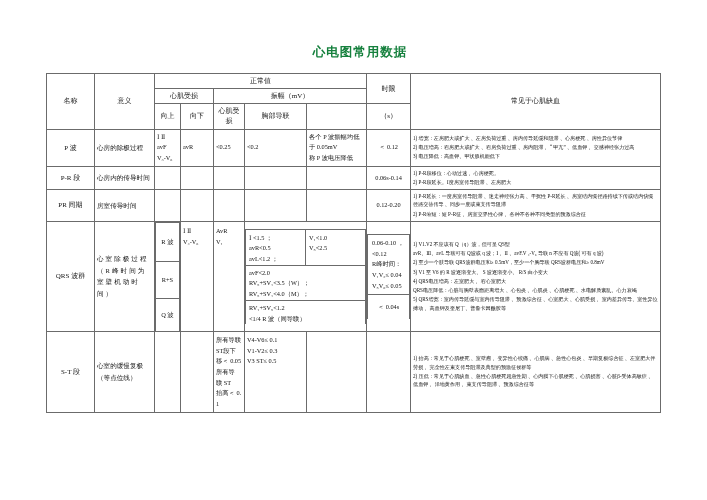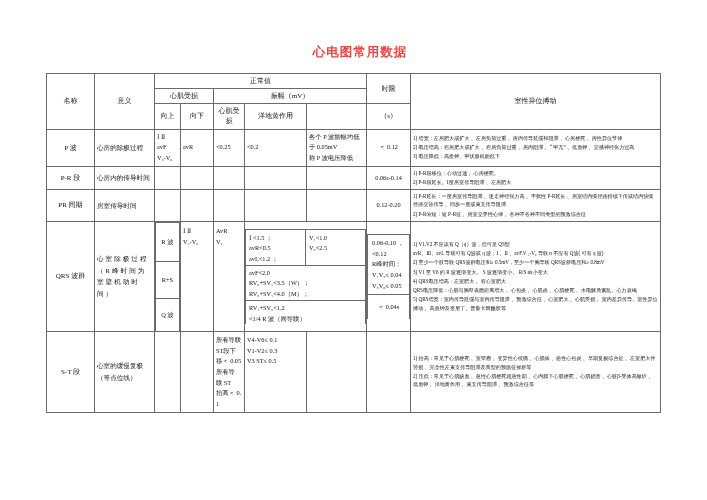--- a/index.html
+++ b/index.html
@@ -11,21 +11,21 @@
     overflow:hidden;
   }
   .page{position:relative;width:707px;height:500px;box-sizing:border-box;}
   .doc-title{
     text-align:center;
     font-size:12.5px;
     font-weight:bold;
     letter-spacing:1px;
     padding-top:44px;
     padding-bottom:12px;
-    color:#ef4444;
+    color:#15803d;
     margin-left:13px;
   }
   table.ecg{
     border-collapse:collapse;
     table-layout:fixed;
     width:614px;
     margin:0 auto;
     font-size:6.2px;
     line-height:1.45;
     color:#141414;
@@ -73,31 +73,31 @@
       <col style="width:44px">
       <col style="width:250px">
     </colgroup>
 
     <tbody>
         <tr>
       <td class="hdr" rowspan="3">名称</td>
       <td class="hdr" rowspan="3">意义</td>
       <td class="hdr" colspan="5">正常值</td>
       <td class="hdr" rowspan="2">时限</td>
-      <td class="hdr" rowspan="3">室性异位搏动</td>
+      <td class="hdr" rowspan="3">常见于心肌缺血</td>
     </tr>
     <tr>
       <td class="hdr" colspan="2">心肌受损</td>
       <td class="hdr" colspan="3">振幅（mV）</td>
     </tr>
     <tr>
       <td class="hdr">向上</td>
       <td class="hdr">向下</td>
       <td class="hdr">心肌受损</td>
-      <td class="hdr">洋地黄作用</td>
+      <td class="hdr">胸部导联</td>
       <td class="hdr"></td>
       <td class="hdr">（s）</td>
     </tr>
 
     <tr>
       <td class="rowname">P 波</td>
       <td class="celll meaning">心房的除极过程</td>
       <td class="celll dirtxt">
         <div>Ⅰ  Ⅱ</div>
         <div>avF</div>

